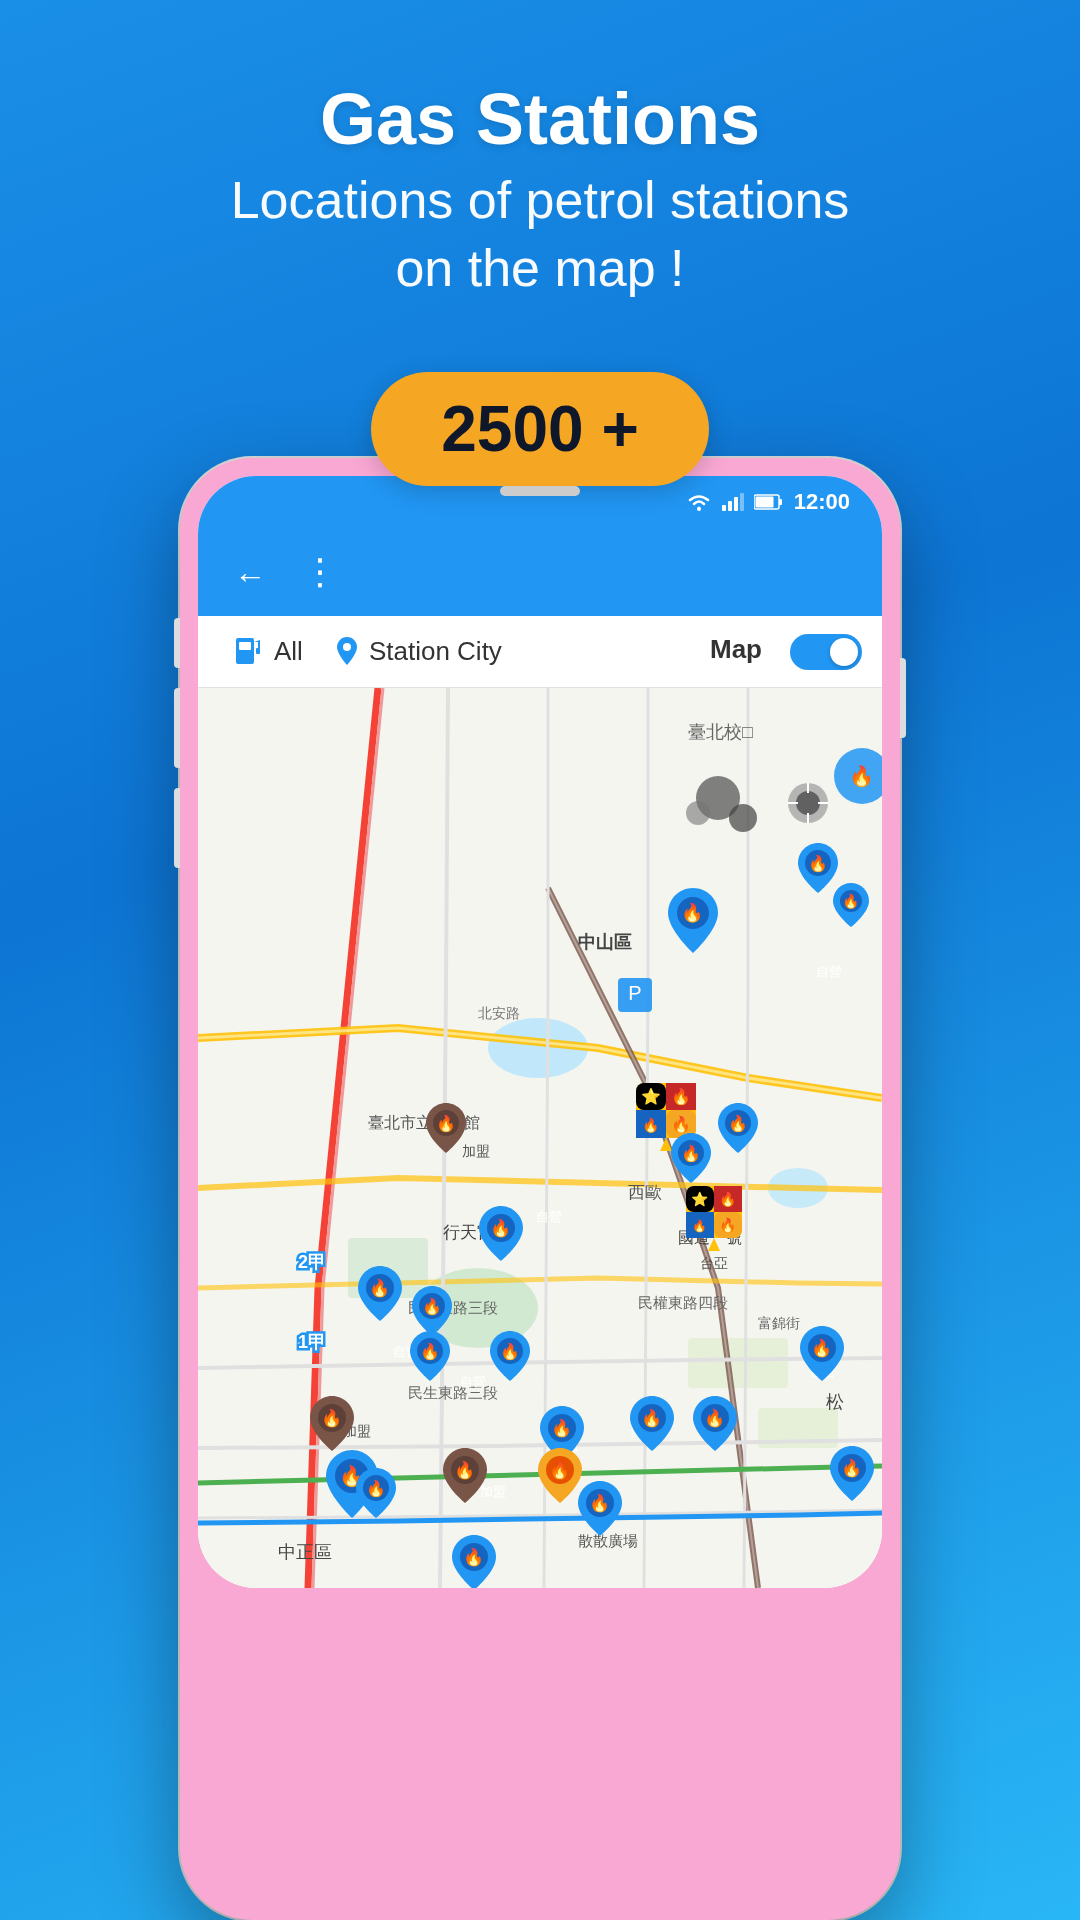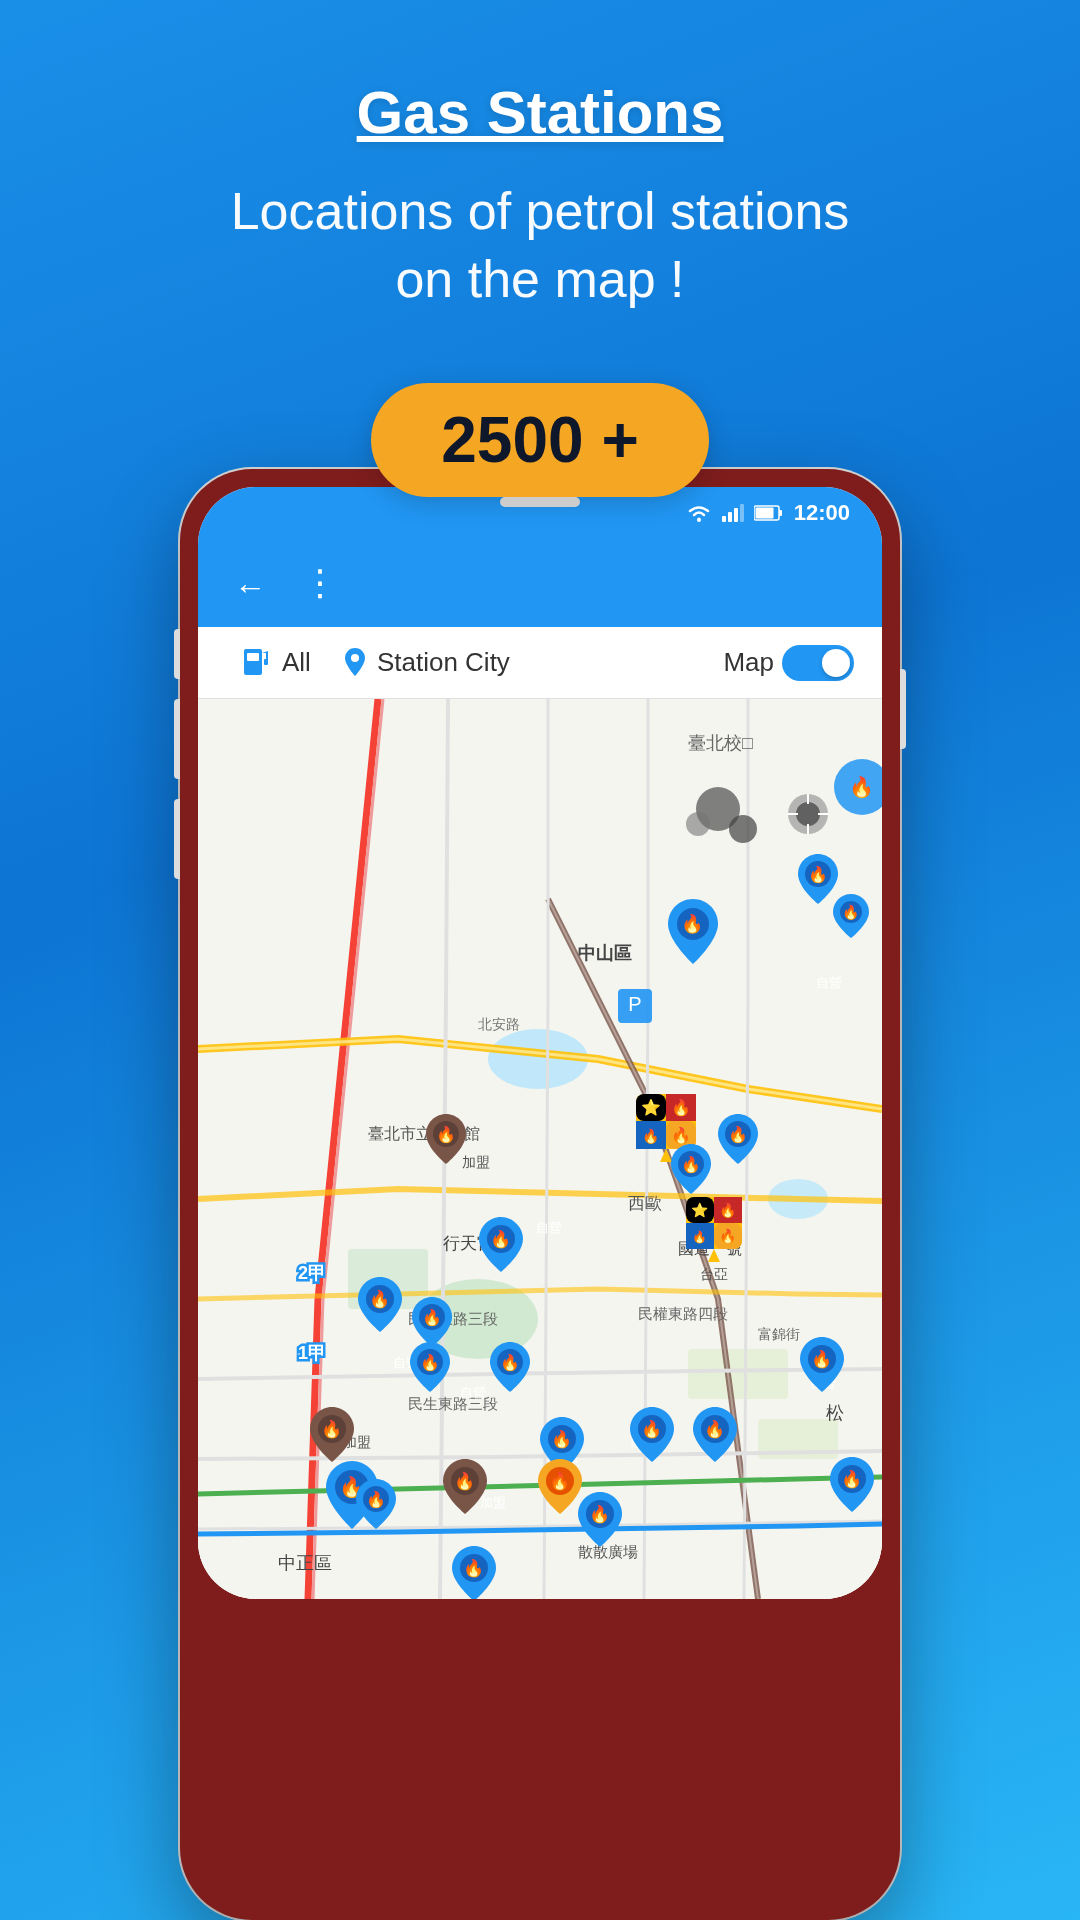--- a/index.html
+++ b/index.html
@@ -18,26 +18,25 @@
     
     .header-section {
       width: 100%;
       text-align: center;
       padding: 80px 60px 30px;
       color: white;
       position: relative;
       z-index: 10;
     }
     .main-title {
-      font-size: 60px;
+      font-size: 72px;
       font-weight: 900;
       line-height: 1.1;
-      margin-bottom: 32px;
+      margin-bottom: 8px;
       text-shadow: 0 2px 8px rgba(0,0,0,0.15);
-      text-decoration: underline;
     }
     .subtitle {
       font-size: 52px;
       font-weight: 500;
       line-height: 1.3;
       margin-bottom: 40px;
       opacity: 0.97;
       margin-top: 6px;
     }
 
@@ -63,21 +62,21 @@
     .phone-container {
       position: relative;
       width: 760px;
       margin-top: 20px;
       flex: 1;
       display: flex;
       justify-content: center;
     }
     .phone-outer {
       width: 720px;
-      background: #7f1d1d;
+      background: #f9a8d4;
       border-radius: 72px;
       padding: 18px;
       box-shadow: 0 30px 80px rgba(0,0,0,0.35), 0 0 0 2px #ddd;
       position: relative;
     }
     
     .phone-speaker {
       position: absolute;
       top: 28px;
       left: 50%;
@@ -184,37 +183,38 @@
       padding: 8px;
       cursor: pointer;
     }
 
     
     .filter-bar {
       background: white;
       height: 72px;
       display: flex;
       align-items: center;
-      padding: 0 28px;
+      padding: 0 20px;
       gap: 0;
       border-bottom: 1px solid #e0e0e0;
     }
     .filter-item {
       display: flex;
       align-items: center;
       gap: 10px;
       font-size: 26px;
       color: #333;
       padding: 0 16px;
     }
     .toggle-container {
       display: flex;
-      align-items: center;
-      gap: 8px;
+      align-items: flex-start;
+      gap: 28px;
       margin-left: auto;
+      font-weight: bold;
     }
     .toggle-label {
       font-size: 26px;
       color: #333;
     }
     .toggle-switch {
       width: 72px;
       height: 36px;
       background: #2196f3;
       border-radius: 18px;

